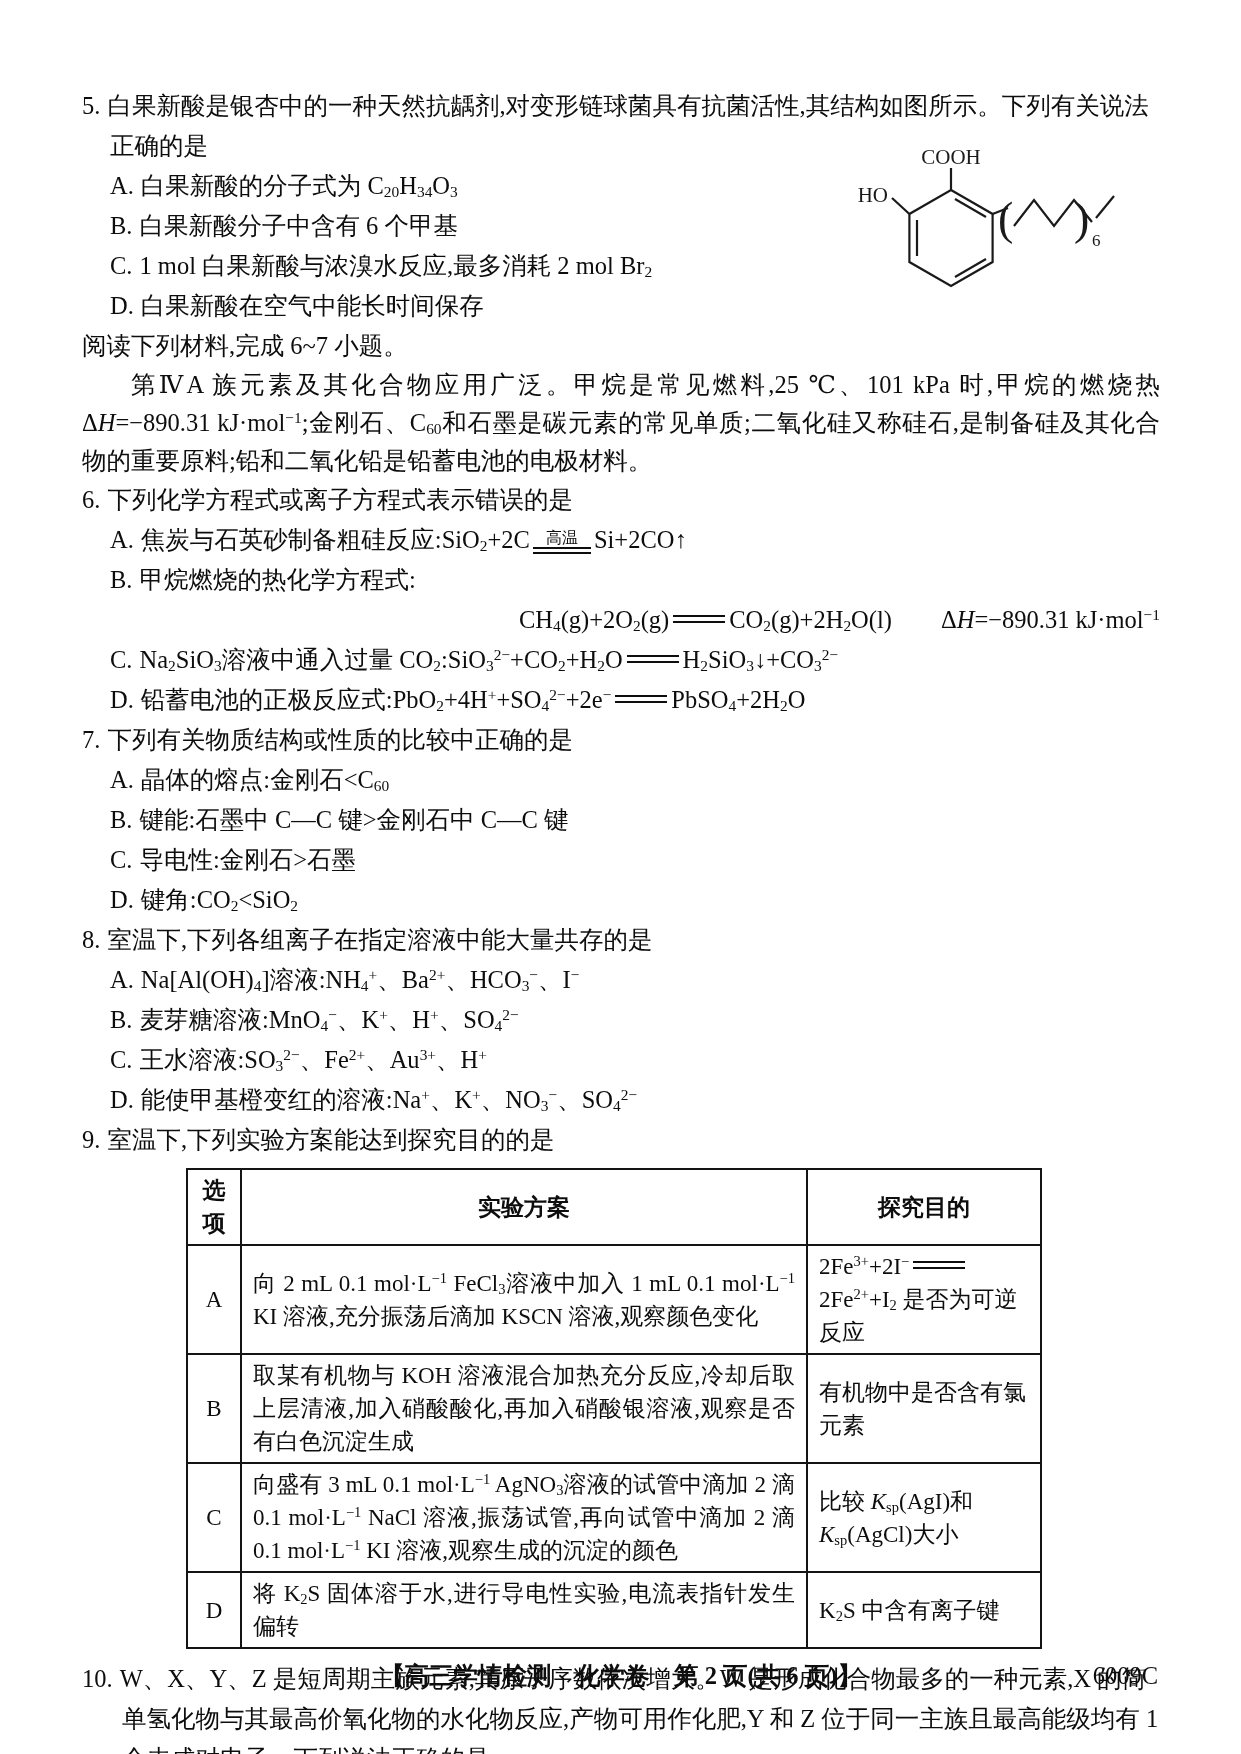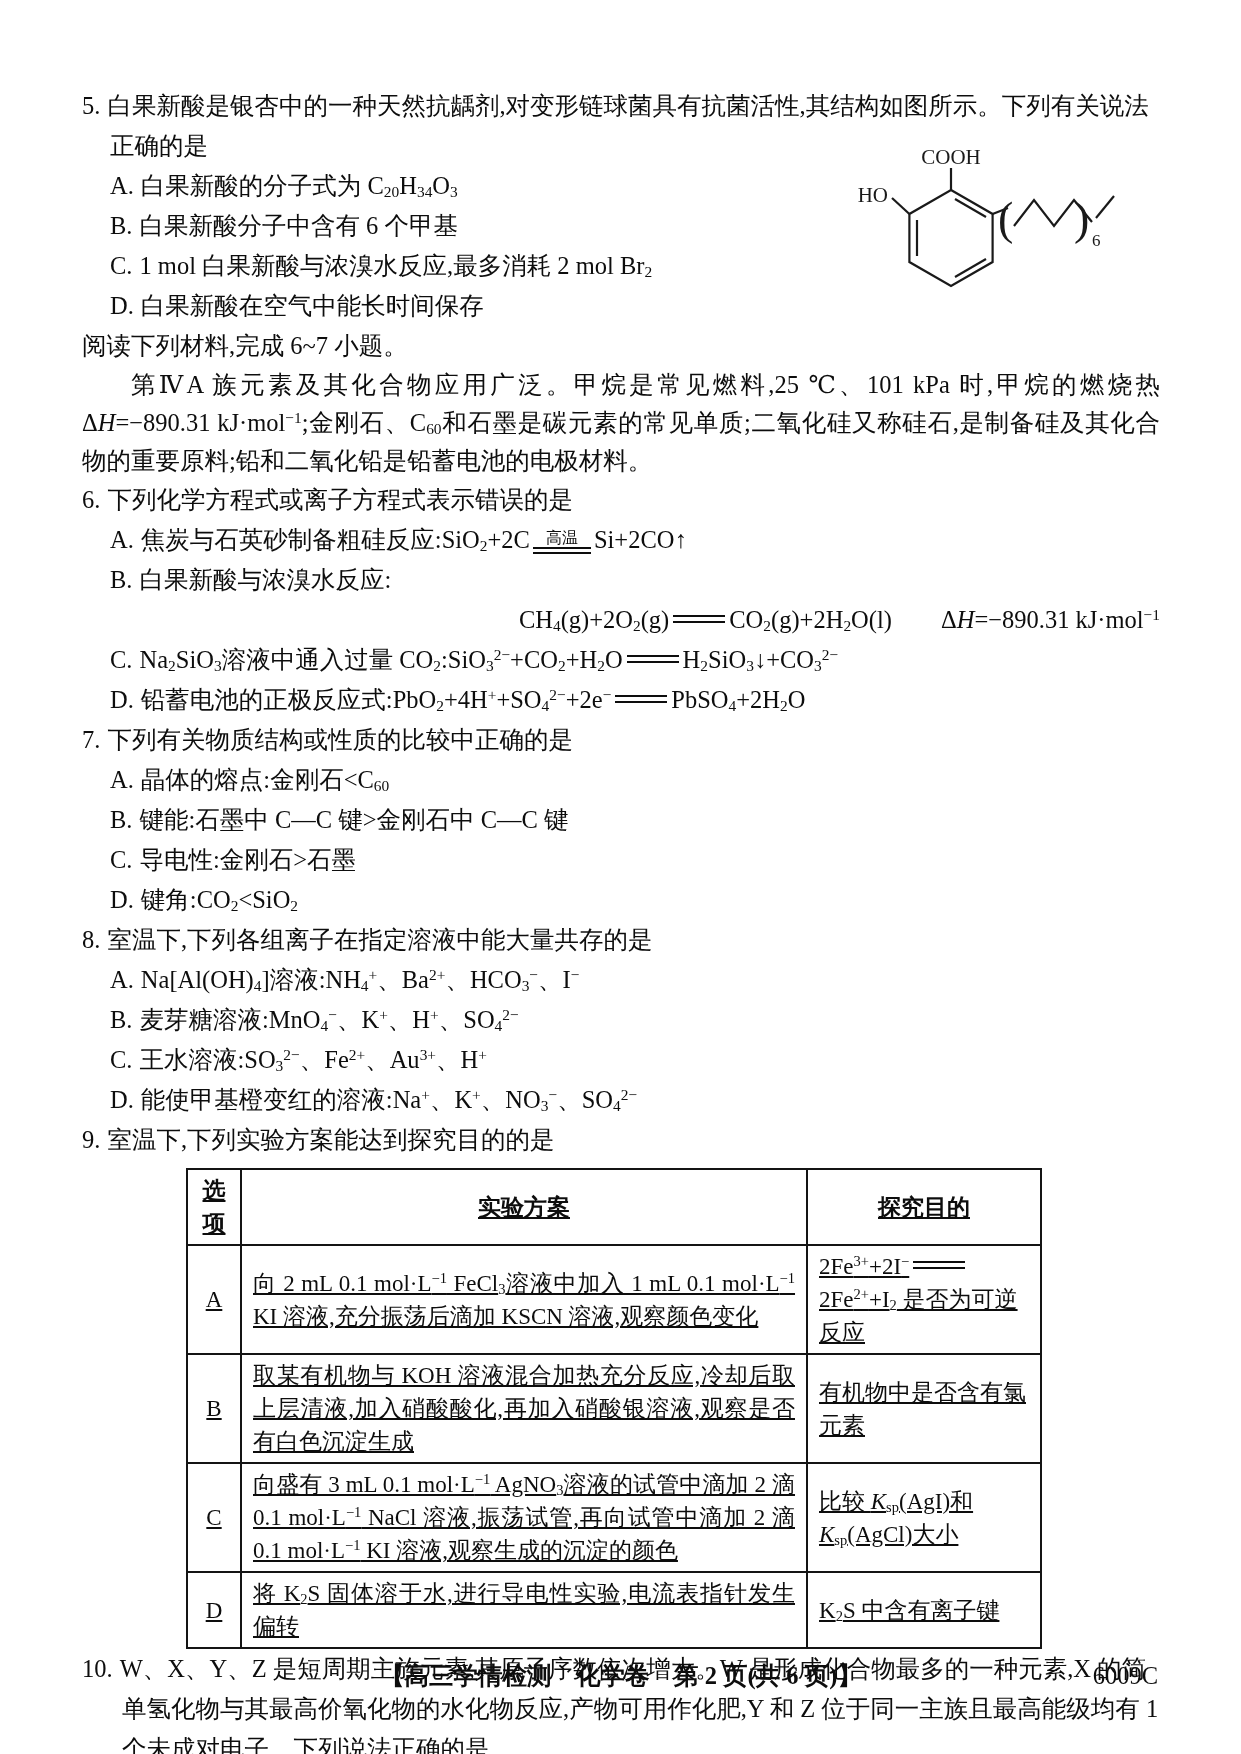--- a/index.html
+++ b/index.html
@@ -36,22 +36,22 @@
   
   .ov { display:inline-flex; flex-direction:column; align-items:center;
         vertical-align:5px; margin:0 3px;text-align:center; }
   .ov .t { font-size:16px; line-height:17px; }
   .ov .b { width:58px; height:7px; box-sizing:border-box;
            border-top:2px solid currentColor; border-bottom:2px solid currentColor;
            margin-top:1px; }
 
   
   .qtable {
-    border-collapse:collapse; margin:8px 0 0 104px; width:856px;
-    font-size:23px; line-height:33px; table-layout:fixed;text-decoration:underline;
+    border-collapse:collapse; margin:8px 0 10px 104px; width:856px;
+    font-size:23px; line-height:33px; table-layout:fixed;
   }
   .qtable th, .qtable td { border:2px solid #141414; padding:4px 11px; vertical-align:middle; }
   .qtable th { font-weight:bold; text-align:center; }
   .optcell { text-align:center; }
   .scheme { text-align:justify; }
 
   
   .figure { position:absolute; left:856px; top:138px; width:330px; height:182px; }
 
   .footer { position:absolute; left:82px; top:1656px; width:1078px; text-align:center; }
@@ -71,21 +71,21 @@
     <p class="opt"><span class="letter">D.</span><span>白果新酸在空气中能长时间保存</span></p>
 
     <p>阅读下列材料,完成 6~7 小题。</p>
     <p class="material">第ⅣA 族元素及其化合物应用广泛。甲烷是常见燃料,25 ℃、101 kPa 时,甲烷的燃烧热 Δ<i>H</i>=−890.31 kJ·mol<sup>−1</sup>;金刚石、C<sub>60</sub>和石墨是碳元素的常见单质;二氧化硅又称硅石,是制备硅及其化合物的重要原料;铅和二氧化铅是铅蓄电池的电极材料。</p>
 
     <p class="stem"><span class="qnum">6.</span><span>下列化学方程式或离子方程式表示错误的是</span></p>
     <p class="opt"><span class="letter">A.</span><span>焦炭与石英砂制备粗硅反应:SiO<sub>2</sub>+2C<span class="ov">
             <span class="t">高温</span>
             <span class="b"></span>
           </span>Si+2CO↑</span></p>
-    <p class="opt"><span class="letter">B.</span><span>白果新酸与浓溴水反应:</span></p>
+    <p class="opt"><span class="letter">B.</span><span>甲烷燃烧的热化学方程式:</span></p>
     <p class="eqline">CH<sub>4</sub>(g)+2O<sub>2</sub>(g)<span class="deq"></span>CO<sub>2</sub>(g)+2H<sub>2</sub>O(l)　　Δ<i>H</i>=−890.31 kJ·mol<sup>−1</sup></p>
     <p class="opt"><span class="letter">C.</span><span>Na<sub>2</sub>SiO<sub>3</sub>溶液中通入过量 CO<sub>2</sub>:SiO<sub>3</sub><sup>2−</sup>+CO<sub>2</sub>+H<sub>2</sub>O<span class="deq"></span>H<sub>2</sub>SiO<sub>3</sub>↓+CO<sub>3</sub><sup>2−</sup></span></p>
     <p class="opt"><span class="letter">D.</span><span>铅蓄电池的正极反应式:PbO<sub>2</sub>+4H<sup>+</sup>+SO<sub>4</sub><sup>2−</sup>+2e<sup>−</sup><span class="deq"></span>PbSO<sub>4</sub>+2H<sub>2</sub>O</span></p>
 
     <p class="stem"><span class="qnum">7.</span><span>下列有关物质结构或性质的比较中正确的是</span></p>
     <div class="optrow">
       <p class="opt col1"><span class="letter">A.</span><span>晶体的熔点:金刚石&lt;C<sub>60</sub></span></p>
       <p class="opt col2"><span class="letter">B.</span><span>键能:石墨中 C—C 键&gt;金刚石中 C—C 键</span></p>
     </div>
     <div class="optrow">

